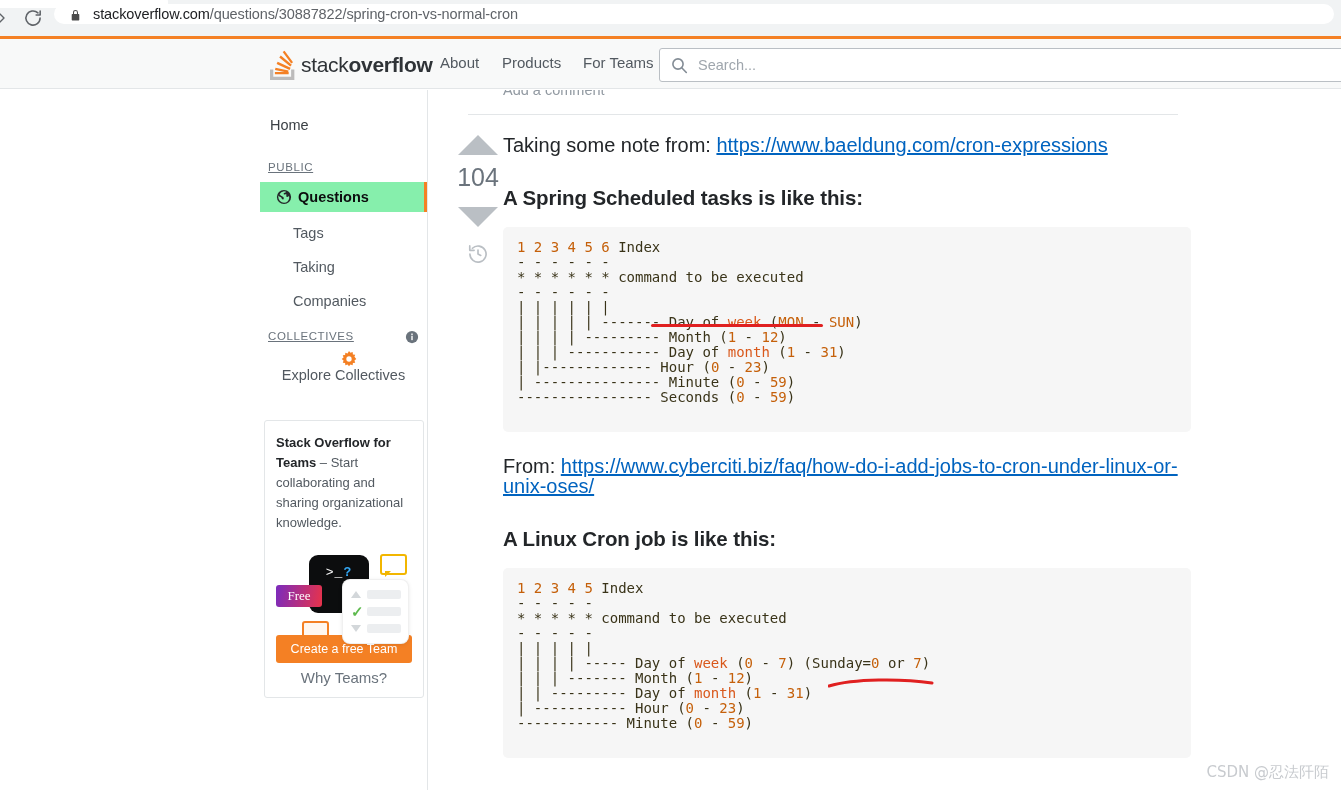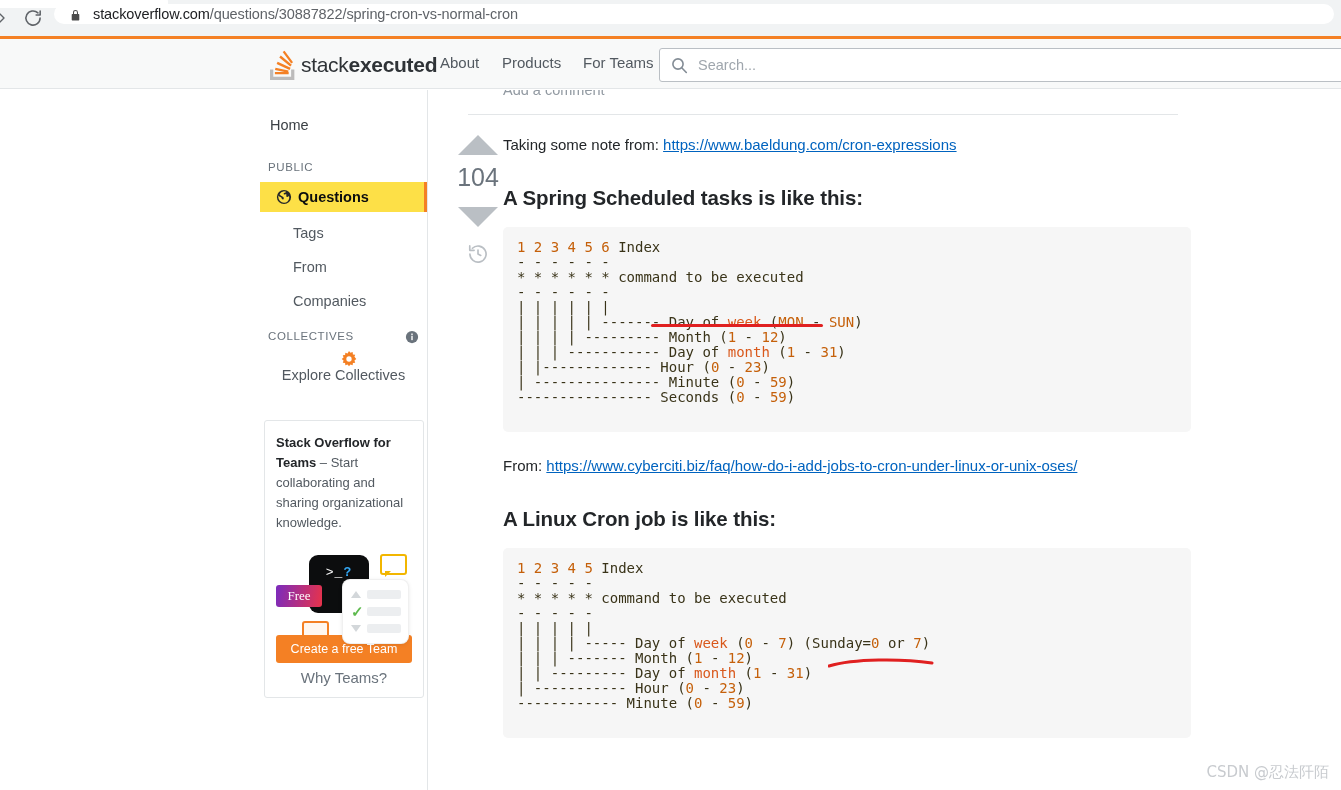--- a/index.html
+++ b/index.html
@@ -160,39 +160,40 @@
     font-size: 14.5px;
     color: #3b4045;
     cursor: pointer;
   }
   .sb-section {
     position: absolute;
     left: 8px;
     font-size: 11.5px;
     color: #6a737c;
     letter-spacing: 0.6px;
+    text-decoration: underline;
   }
   .sb-public { top: 71px; }
   .sb-collectives { top: 240px; }
   .sb-teams { top: 395px; }
 
   .sb-item {
     position: absolute;
     left: 0;
     width: 167px;
     height: 30px;
     display: flex;
     align-items: center;
     font-size: 14.5px;
     color: #525960;
     cursor: pointer;
     box-sizing: border-box;
   }
   .sb-item.active {
-    background: #fde047;
+    background: #86efac;
     color: #0c0d0e;
     font-weight: 700;
     border-right: 3px solid #f48024;
   }
   .sb-item .sb-ind { width: 32px; flex: 0 0 auto; display:flex; justify-content:flex-end; padding-right: 6px;}
   .sb-questions { top: 92px; }
   .sb-tags { top: 128px; padding-left: 33px; }
   .sb-users { top: 162px; padding-left: 33px; }
   .sb-companies { top: 196px; padding-left: 33px; }
   .sb-explore { top: 261px; flex-direction: column; }
@@ -370,21 +371,21 @@
     cursor: pointer;
   }
 
   
   .post-body {
     position: absolute;
     left: 75px; top: 45px;
     width: 700px;
   }
   .para {
-    font-size: 15px;
+    font-size: 20px;
     color: #232629;
     line-height: 20px;
     margin: 0 0 0 0;
   }
   a.ext-link {
     color: #0063bf;
     text-decoration: underline;
     cursor: pointer;
   }
   h2.post-h {
@@ -475,21 +476,21 @@
     <span class="logo-mark">
       <svg viewBox="0 0 32 37" width="26" height="30">
         <g fill="#bcbbbb">
             <path d="M26 33v-9h4v13H0V24h4v9z"></path>
           </g>
         <g fill="#f48024">
             <path d="M22.1 28.2l.8-3-16.1-3.4-.7 3zM8.1 17.3l16 7.5 1.3-2.8-16-7.5zM11.4 9.1l13.6 11.3 1.9-2.3-13.6-11.3zM17.9.8L15.6 2.5l10.5 14.2 2.3-1.7zM6 30h17v-3H6z"></path>
           </g>
       </svg>
     </span>
-    <span class="logo-text"><span>stack</span><b>executed</b></span>
+    <span class="logo-text"><span>stack</span><b>overflow</b></span>
   </div>
 
   <div class="nav-link nav-about">About</div>
   <div class="nav-link nav-products">Products</div>
   <div class="nav-link nav-forteams">For Teams</div>
 
   <div class="search-wrap">
     <span class="search-icon">
       <svg viewBox="0 0 18 18" width="17" height="17" fill="none" stroke="currentColor" stroke-width="1.7">
         <circle cx="7.4" cy="7.4" r="5.4"></circle>
@@ -513,21 +514,21 @@
         <path d="M9 1a8 8 0 1 0 0 16A8 8 0 0 0 9 1zm0 1.6c.9 0 1.8.2 2.5.6-.3.5-.9.6-1.3 1-.5.4-1.4.3-1.6 1-.2.7.6 1.2 1.2 1.1.6-.1 1.3-.6 1.8-.1.5.5-.2 1.2-.1 1.8.1.7.9 1.1 1.6 1 .6-.1 1-.7 1.5-1 .2.6.3 1.3.3 2A6.4 6.4 0 0 1 9 15.4 6.4 6.4 0 0 1 2.6 9c0-.6.1-1.2.2-1.7.5.4.8 1.1 1.3 1.5.5.4 1.3.3 1.8.8.4.4.4 1.1.8 1.6.4.5 1.2.7 1.7.3.5-.4.4-1.2.2-1.8-.2-.6-.8-1-1.3-1.4-.6-.4-1.4-.5-2-1-.5-.4-.8-1.1-1.4-1.3A6.4 6.4 0 0 1 9 2.6z"></path>
       </svg>
     </span>
     <span>Questions</span>
   </div>
 
   <div class="sb-item sb-tags">
     <span>Tags</span>
   </div>
   <div class="sb-item sb-users">
-    <span>From</span>
+    <span>Taking</span>
   </div>
   <div class="sb-item sb-companies">
     <span>Companies</span>
   </div>
 
   <div class="sb-section sb-collectives">COLLECTIVES</div>
   <span class="info-icon">
     <svg viewBox="0 0 16 16" width="14" height="14" fill="#6a737c">
       <circle cx="8" cy="8" r="7"></circle>
       <rect x="7.2" y="6.6" width="1.6" height="5" fill="#fff"></rect>

